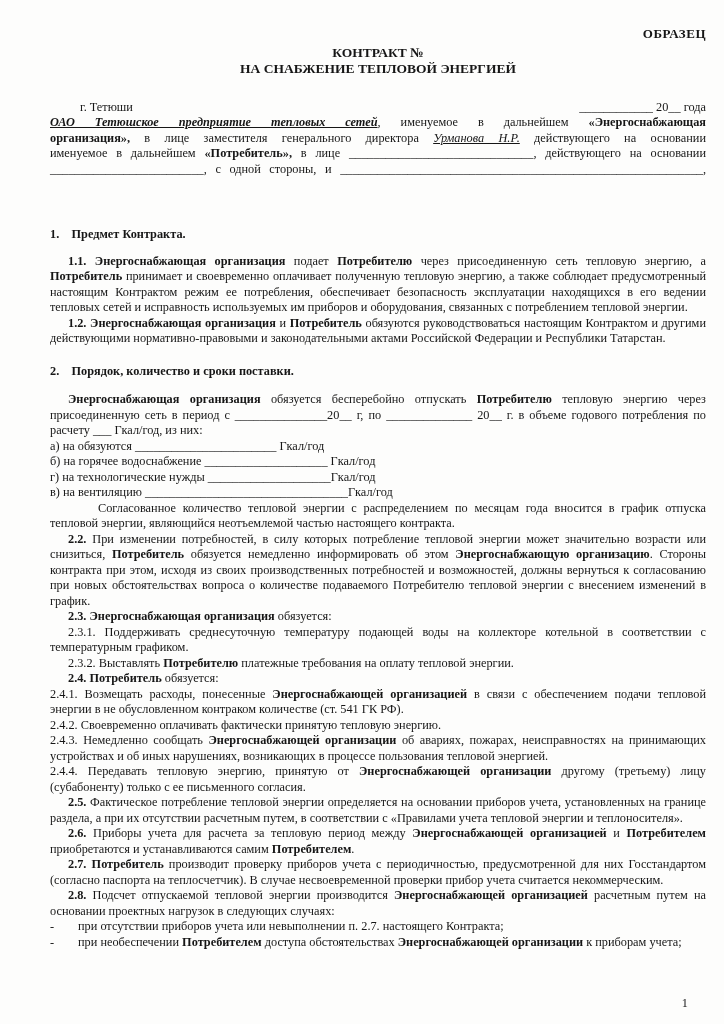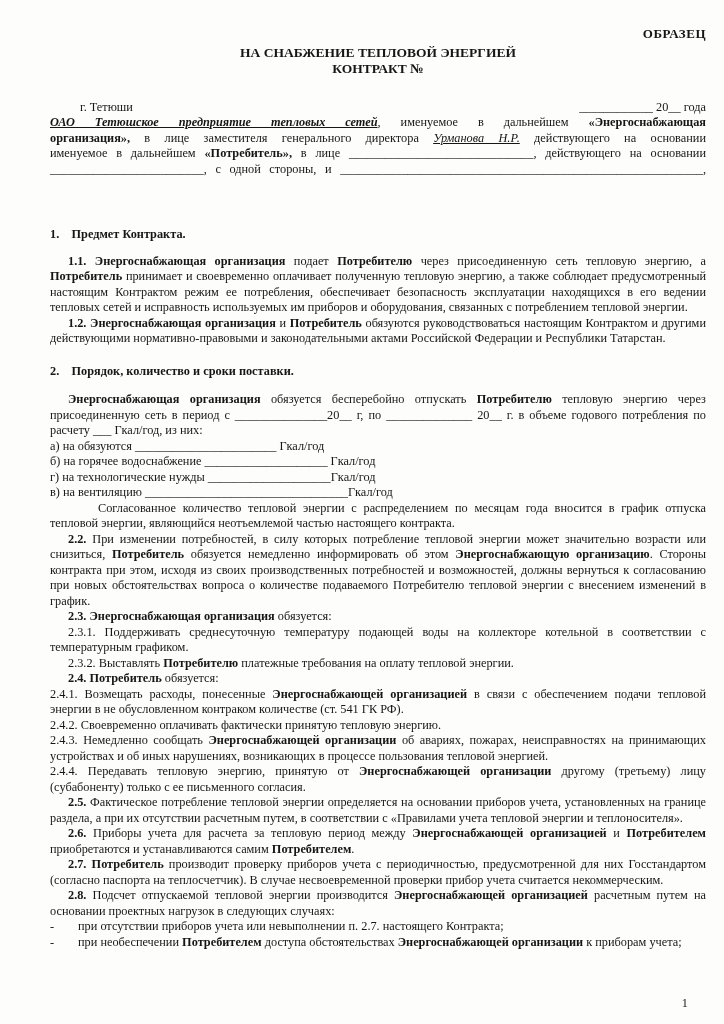--- a/index.html
+++ b/index.html
@@ -59,22 +59,22 @@
     bottom:13px;
     font-size:12.3px;
   }
 </style>
 </head>
 <body>
 
 <div class="sheet">
   <div class="watermark">ОБРАЗЕЦ</div>
   <div class="title-block">
+    <p class="title">КОНТРАКТ №</p>
     <p class="title">НА СНАБЖЕНИЕ ТЕПЛОВОЙ ЭНЕРГИЕЙ</p>
-    <p class="title">КОНТРАКТ №</p>
   </div>
   <div class="dateline">
     <span class="city">г. Тетюши</span>
     <span class="date-blank">____________ 20__  года</span>
   </div>
   <div id="preamble">
       <div class="line fill"><span class="b i u">ОАО Тетюшское предприятие тепловых сетей</span><span>, именуемое в дальнейшем </span><span class="b">«Энергоснабжающая</span></div>
       <div class="line fill"><span class="b">организация»,</span><span> в лице заместителя генерального директора </span><span class="i u">Урманова Н.Р.</span><span> действующего на основании</span></div>
       <div class="line fill"><span>именуемое в дальнейшем </span><span class="b">«Потребитель»,</span><span> в лице </span><span>______________________________, действующего на основании</span></div>
       <div class="line fill"><span>_________________________, с одной стороны, и ___________________________________________________________,</span></div>

